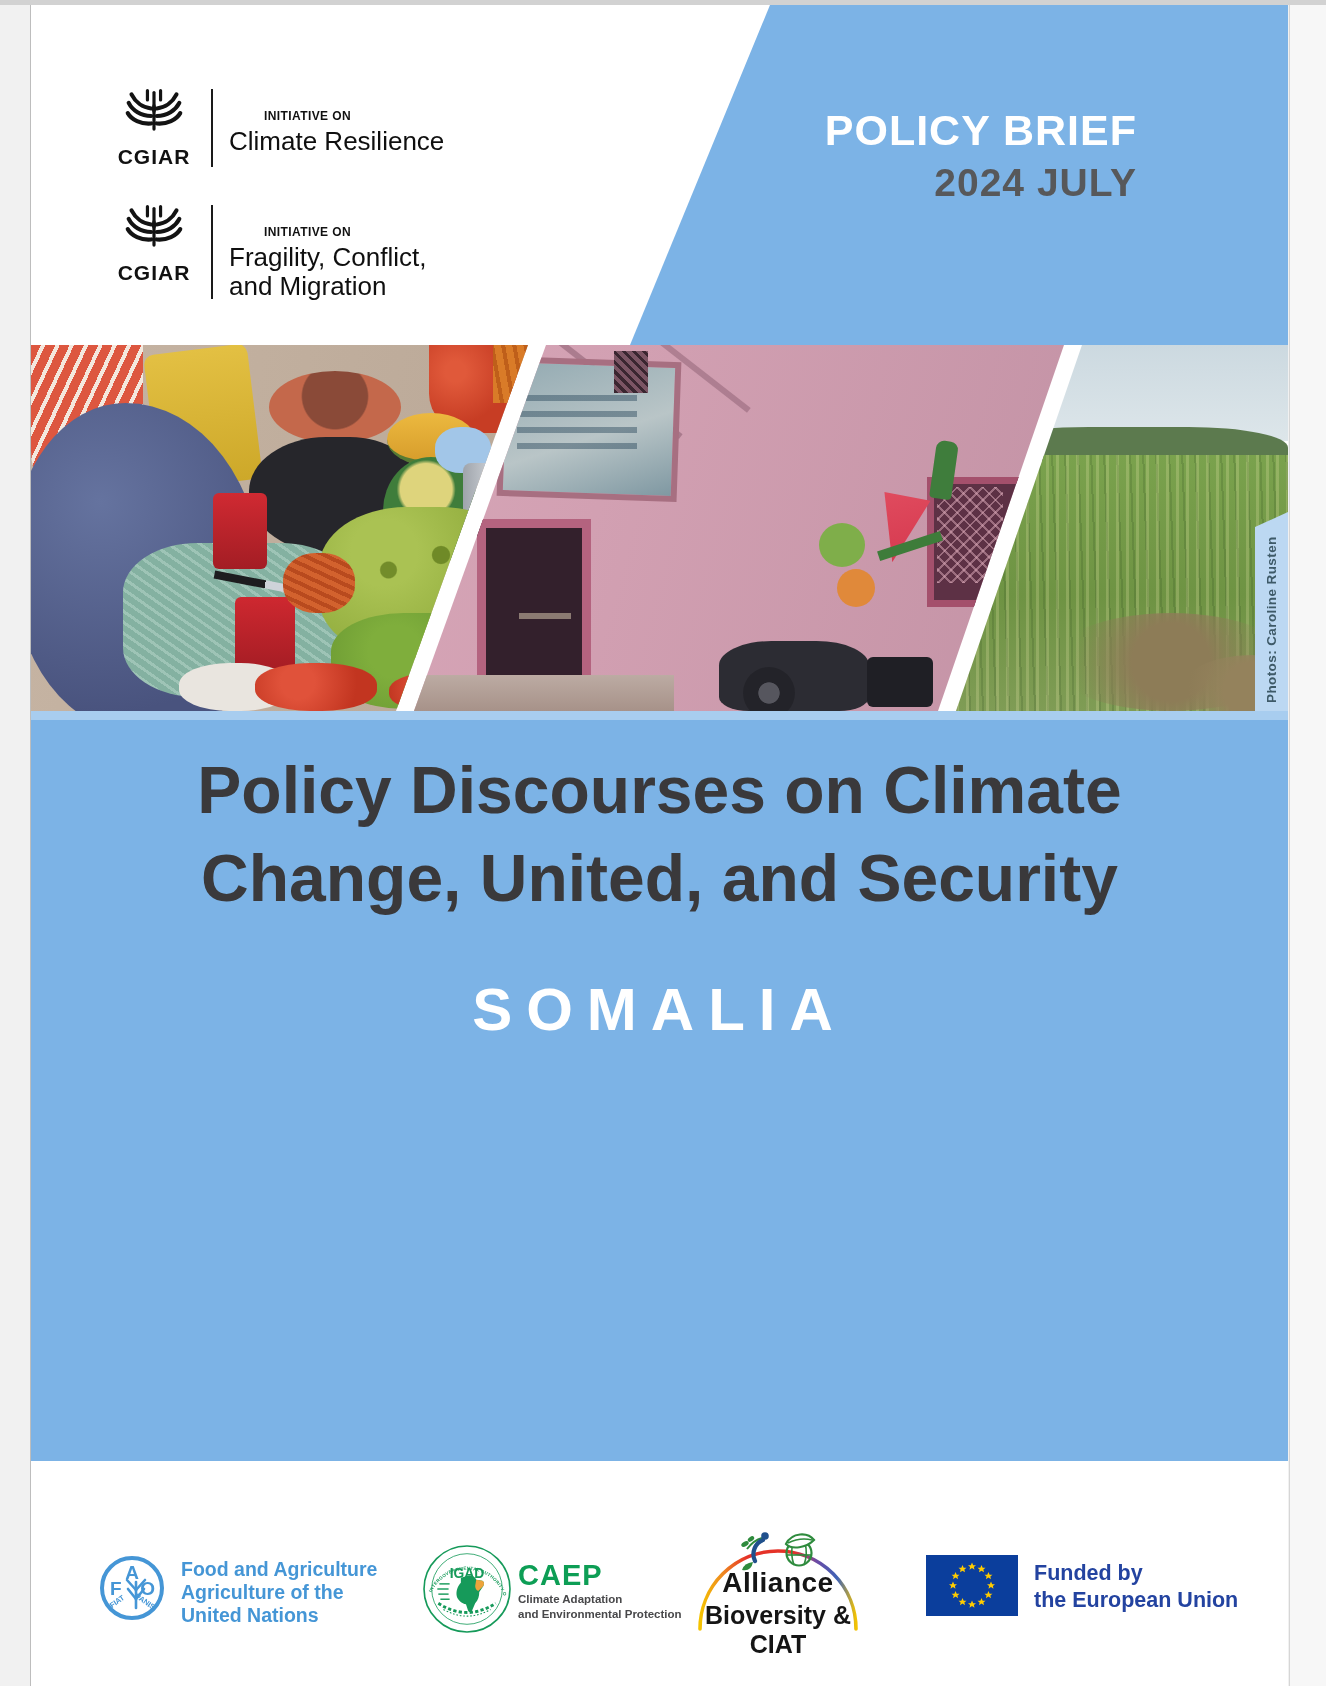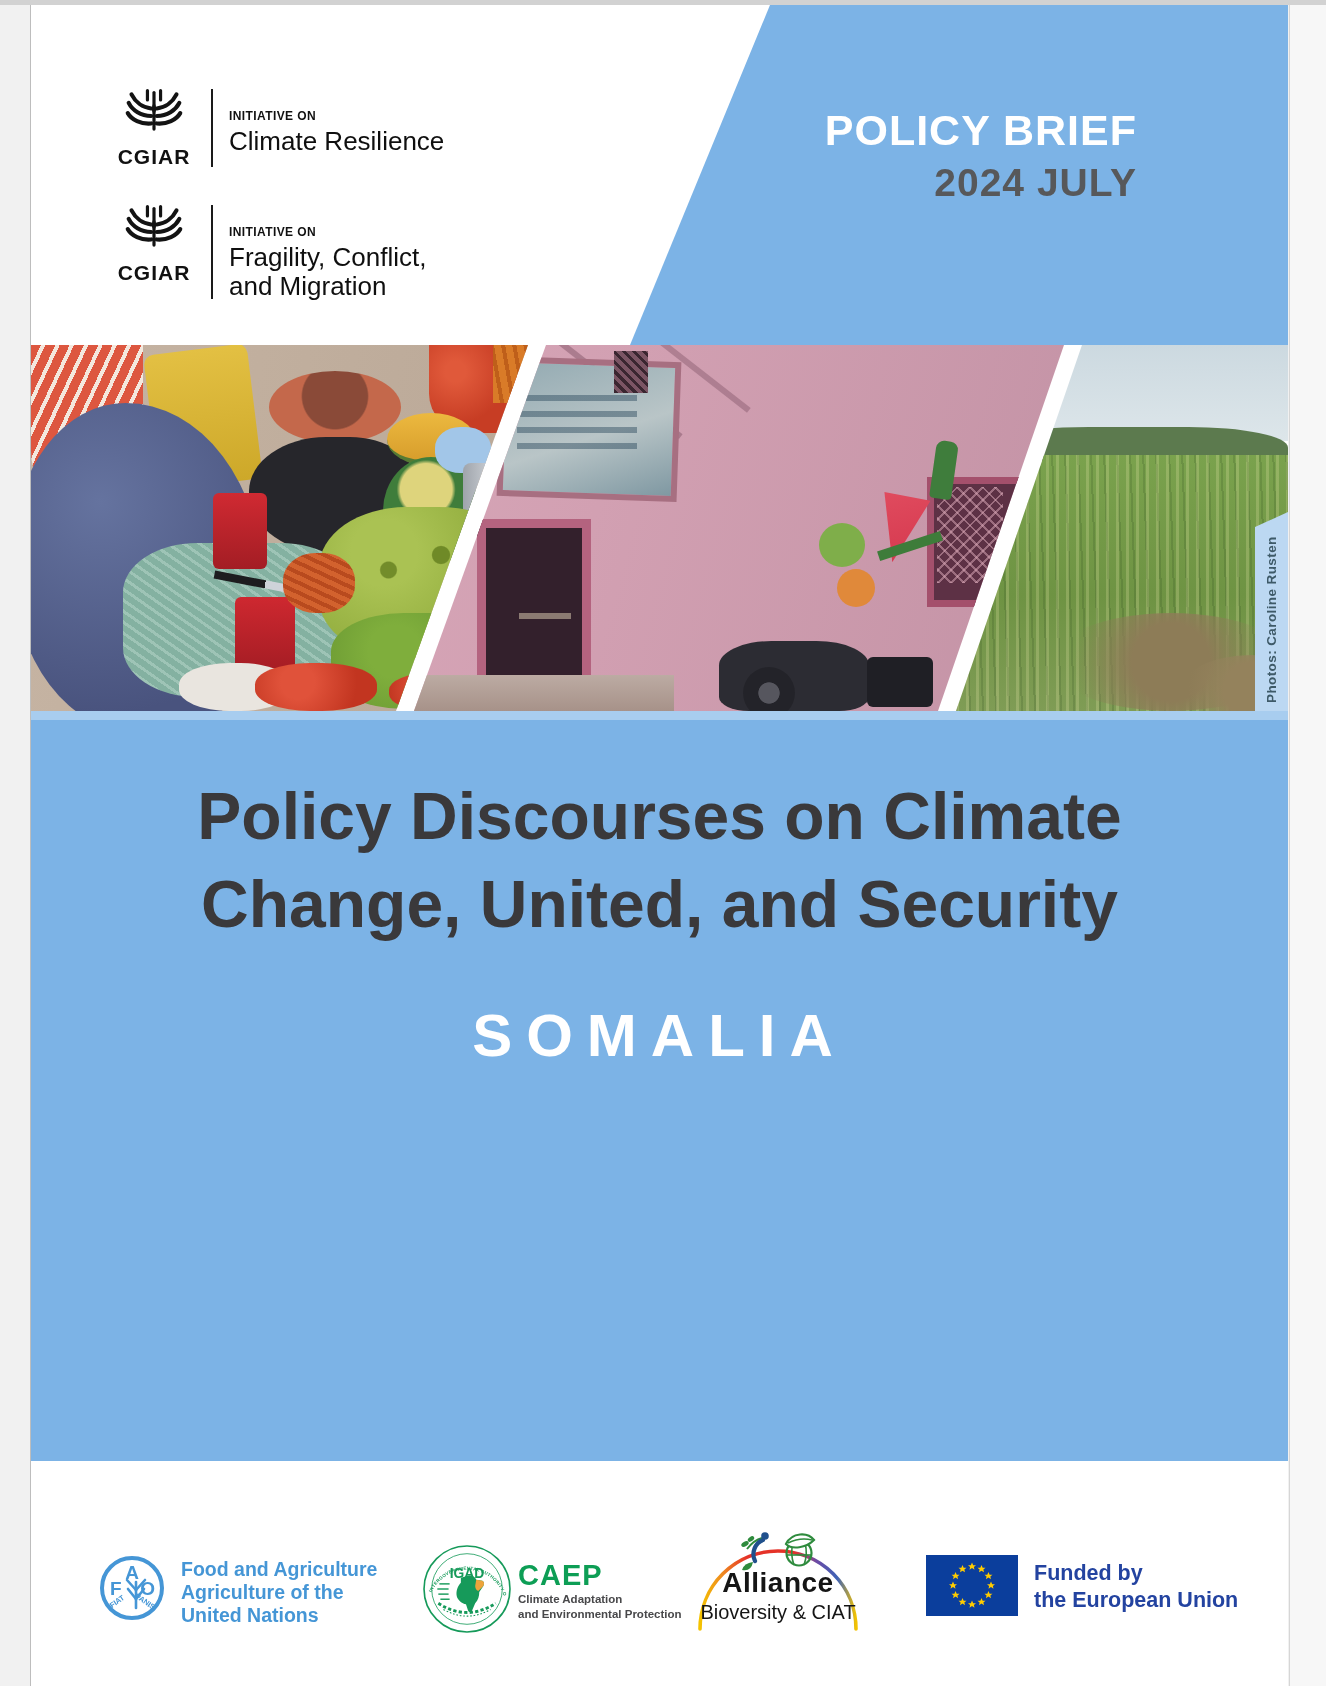--- a/index.html
+++ b/index.html
@@ -18,21 +18,21 @@
   .banner-date{margin-top:11px;font-size:39px;font-weight:800;letter-spacing:1px;color:#57585a;}
 
   .cgiar-lockup{position:absolute;left:80px;display:flex;align-items:stretch;}
   .lockup1{top:82px;}
   .lockup2{top:198px;}
   .cg-icon-col{width:86px;display:flex;flex-direction:column;align-items:center;}
   .cg-icon-col svg{display:block;}
   .cg-brand{font-size:21px;font-weight:800;letter-spacing:1px;color:#111;margin-top:2px;}
   .cg-divider{width:2px;background:#1a1a1a;margin:2px 16px 2px 14px;}
   .cg-text{display:flex;flex-direction:column;justify-content:flex-start;padding-top:22px;}
-  .cg-kicker{font-size:12px;font-weight:800;letter-spacing:.4px;color:#111;}
+  .cg-kicker{font-size:12px;font-weight:800;letter-spacing:.4px;color:#111;margin-left:35px;}
   .cg-name{font-size:26px;font-weight:400;color:#0f0f0f;line-height:1.12;margin-top:4px;}
   .cg-name span{display:block;}
 
   
   .photo-strip{position:absolute;left:0;top:340px;width:1257px;height:366px;background:#ffffff;}
   .photo{position:absolute;inset:0;}
   .photo>div{position:absolute;}
   .photo1{clip-path:polygon(0 0,497px 0,365px 366px,0 366px);}
   .photo2{clip-path:polygon(515px 0,1033px 0,907px 366px,383px 366px);}
   .photo3{clip-path:polygon(1051px 0,1257px 0,1257px 366px,925px 366px);}
@@ -133,21 +133,21 @@
   .caption-band{position:absolute;inset:0;background:#bcd8f2;
                 clip-path:polygon(1224px 182px,1257px 167px,1257px 366px,1224px 366px);}
   .caption-text{position:absolute;left:1224px;bottom:8px;width:33px;height:192px;
                 writing-mode:vertical-rl;transform:rotate(180deg);
                 font-size:13.5px;font-weight:600;color:#3e5a68;letter-spacing:.4px;
                 display:flex;align-items:center;}
 
   
   .blue-body{position:absolute;left:0;top:706px;width:1257px;height:750px;background:#7cb3e6;text-align:center;}
   .light-edge{position:absolute;left:0;top:0;width:100%;height:9px;background:#a8cdef;}
-  .main-title{margin:0;padding-top:62px;font-size:66px;font-weight:800;color:#3a393b;line-height:1.33;}
+  .main-title{margin:0;padding-top:36px;font-size:66px;font-weight:800;color:#3a393b;line-height:1.33;}
   .main-title span{display:block;}
   .country{margin-top:52px;font-size:60px;font-weight:800;color:#ffffff;letter-spacing:14px;}
 
   
   .footer{position:absolute;left:0;top:1456px;width:1257px;height:225px;background:#ffffff;}
 
   .fao{position:absolute;left:69px;top:95px;display:flex;align-items:flex-start;}
   .fao-circle{position:relative;width:64px;height:64px;border-radius:50%;border:4px solid #4596d6;
               color:#4596d6;box-sizing:border-box;}
   .fao-f{position:absolute;left:6px;top:18px;font-size:19px;font-weight:800;}
@@ -161,21 +161,21 @@
   .igad{position:absolute;left:392px;top:84px;width:88px;height:88px;}
   .caep{position:absolute;left:487px;top:98px;}
   .caep-acronym{font-size:29px;font-weight:800;color:#0d9e55;letter-spacing:1px;}
   .caep-desc{font-size:11.5px;font-weight:700;color:#48484a;line-height:15px;}
 
   .alliance{position:absolute;left:664px;top:68px;width:166px;height:104px;}
   .alliance svg{position:absolute;left:0;top:0;}
   .alliance-name{position:absolute;left:0;top:38px;width:100%;text-align:center;
                  font-size:28px;font-weight:800;color:#151515;letter-spacing:.5px;}
   .alliance-sub{position:absolute;left:0;top:72px;width:100%;text-align:center;
-                font-size:20px;font-weight:400;color:#151515;}
+                font-size:25px;font-weight:700;color:#151515;}
 
   .eu{position:absolute;left:895px;top:94px;display:flex;align-items:center;}
   .eu-flag{width:92px;height:61px;background:#0b3e9c;}
   .eu-text{margin-left:16px;font-size:21.5px;font-weight:700;color:#2343a0;line-height:27px;margin-top:2px;}
 </style>
 </head>
 <body>
 
 <div class="canvas">
   <div class="top-strip"></div>

